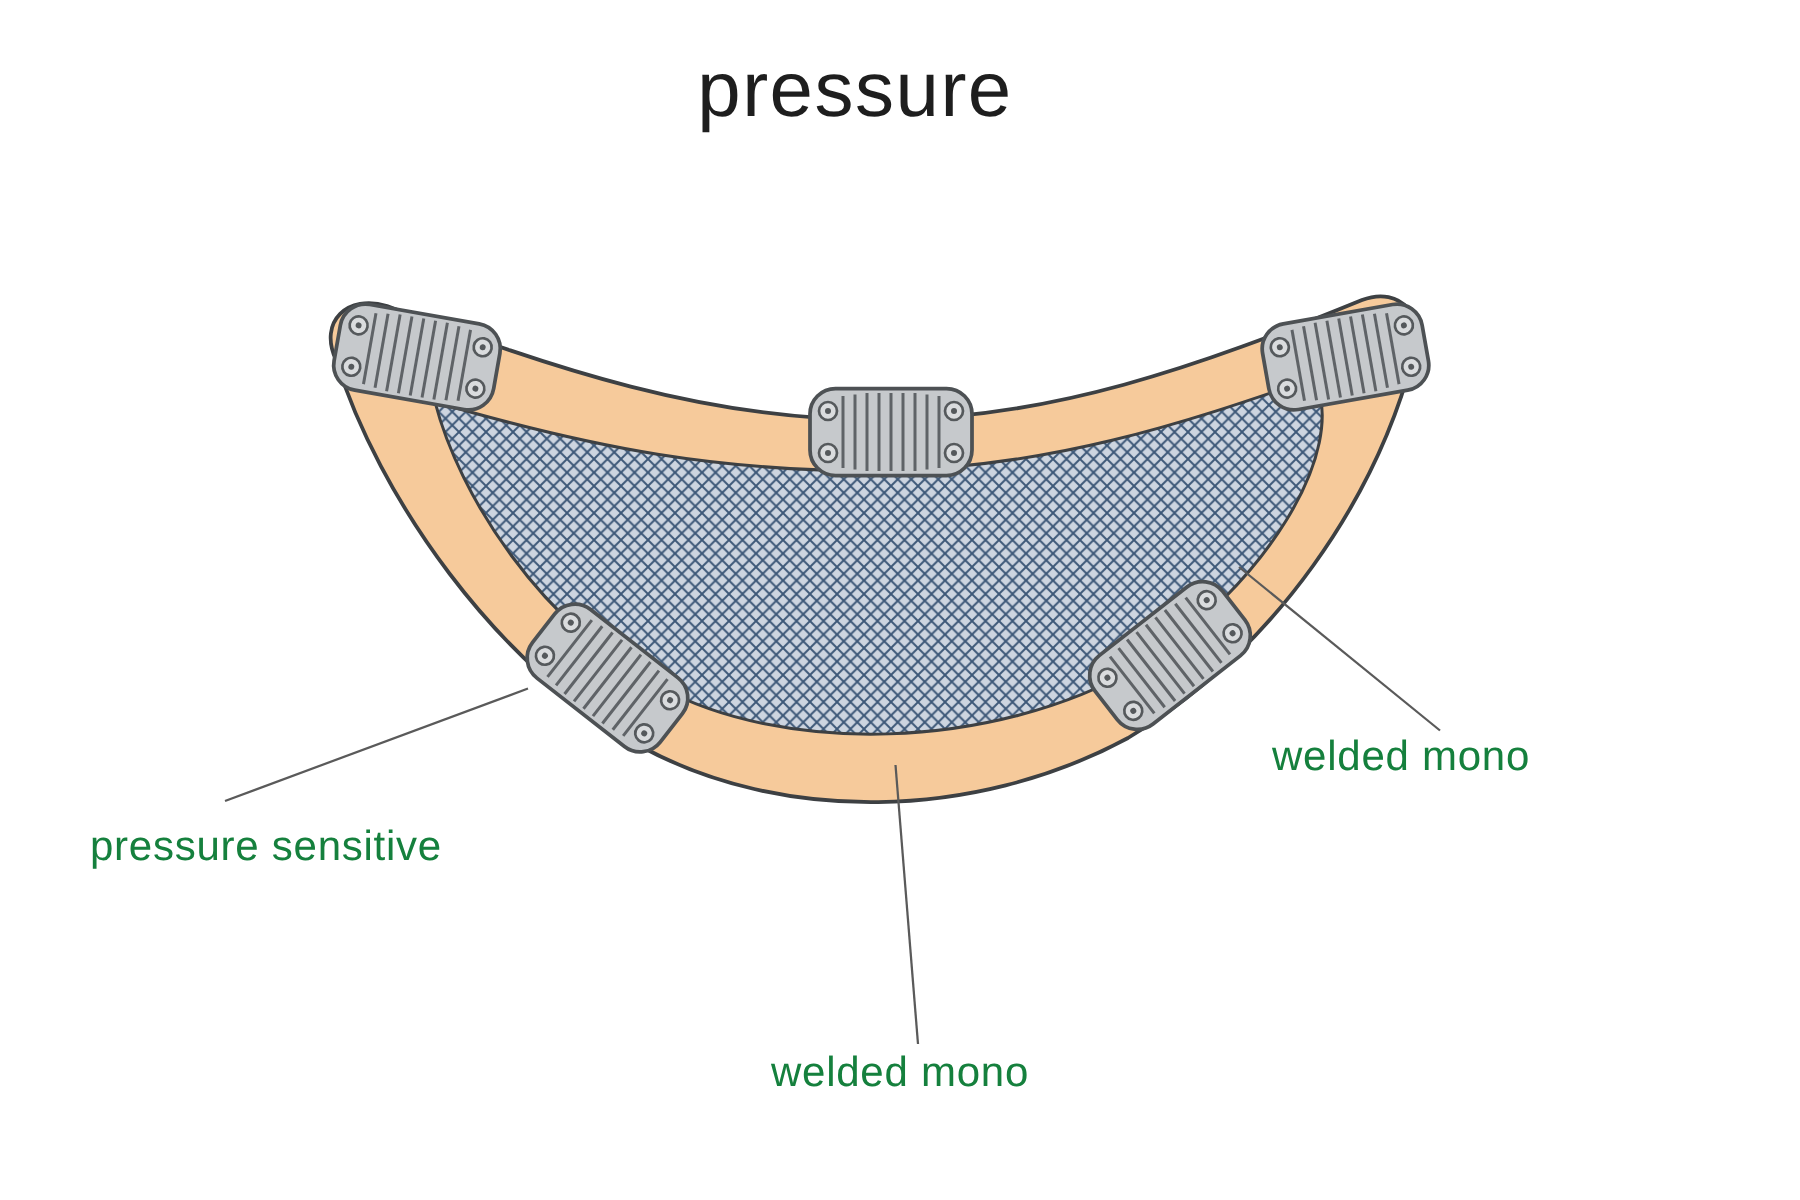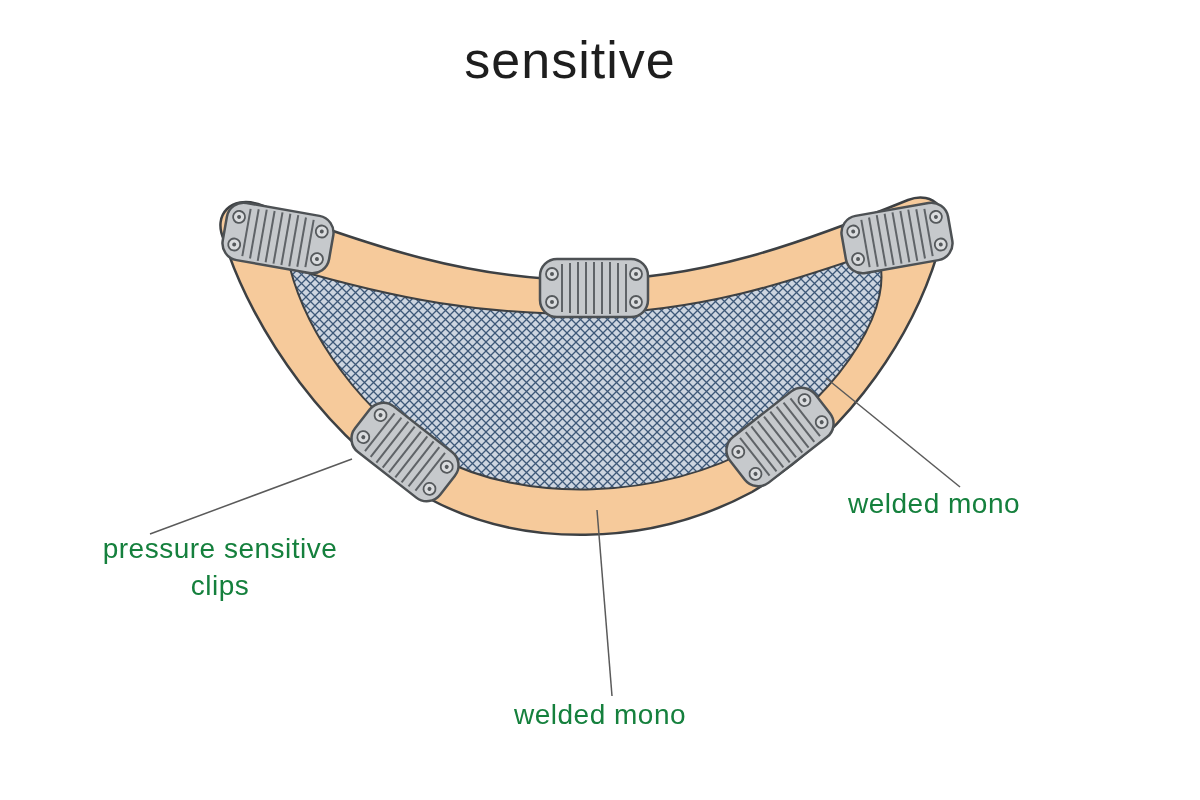--- a/index.html
+++ b/index.html
@@ -34,43 +34,42 @@
   .label {
     position: absolute;
     color: #15803d;
     font-size: 28px;
     font-weight: 400;
     letter-spacing: 0.5px;
     line-height: 1.32;
   }
   .label-clips {
     left: 60px;
-    top: 531px;
+    top: 546px;
     width: 320px;
-    text-align: center;
   }
   .label-welded {
     left: 848px;
     top: 486px;
     width: 260px;
     text-align: left;
   }
   .label-pu {
     left: 440px;
     top: 697px;
     width: 320px;
     text-align: center;
   }
 </style>
 </head>
 <body>
 
 <div class="page">
 
-  <div class="title">sensitive</div>
+  <div class="title">pressure</div>
 
   <svg class="diagram-svg" width="1200" height="800" viewBox="0 0 1200 800">
 
     <defs>
       <pattern id="meshPattern" patternUnits="userSpaceOnUse" width="9" height="9">
         <rect width="9" height="9" fill="#cdd5e0"></rect>
         <path d="M0 0 L9 9 M9 0 L0 9" stroke="#3d5878" stroke-width="1.3" fill="none"></path>
       </pattern>
 
       <g id="clipShape">
@@ -119,21 +118,20 @@
     <use href="#clipShape" transform="translate(405,452) rotate(38)"></use>
     <use href="#clipShape" transform="translate(780,437) rotate(-38)"></use>
 
     <line x1="352" y1="459" x2="150" y2="534" stroke="#5a5a5a" stroke-width="1.5"></line>
     <line x1="826" y1="378" x2="960" y2="487" stroke="#5a5a5a" stroke-width="1.5"></line>
     <line x1="597" y1="510" x2="612" y2="696" stroke="#5a5a5a" stroke-width="1.5"></line>
   </svg>
 
   <div class="label label-clips">
     <div>pressure sensitive</div>
-    <div>clips</div>
   </div>
 
   <div class="label label-welded">welded mono</div>
 
   <div class="label label-pu">
     <div>welded mono</div>
   </div>
 
 </div>
 

